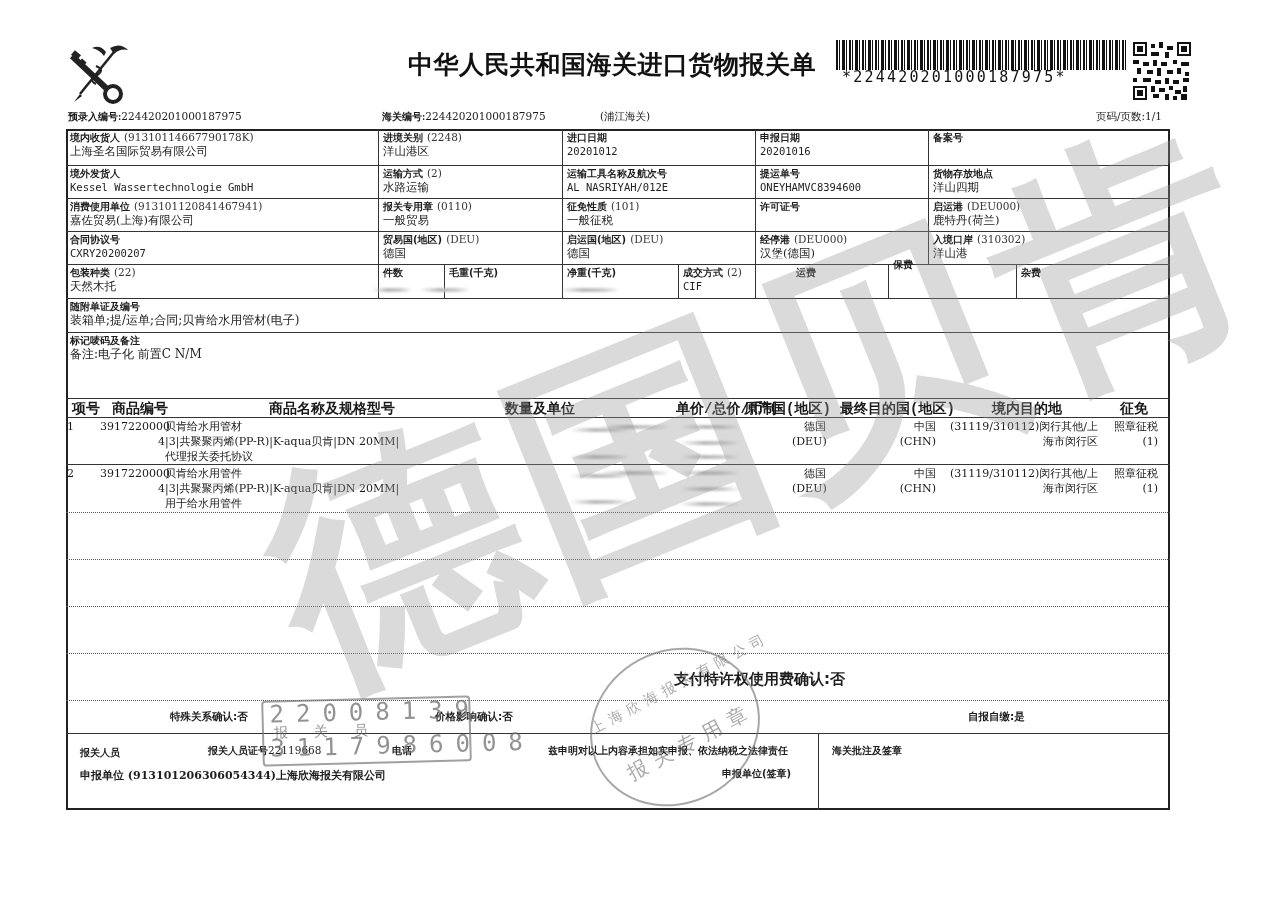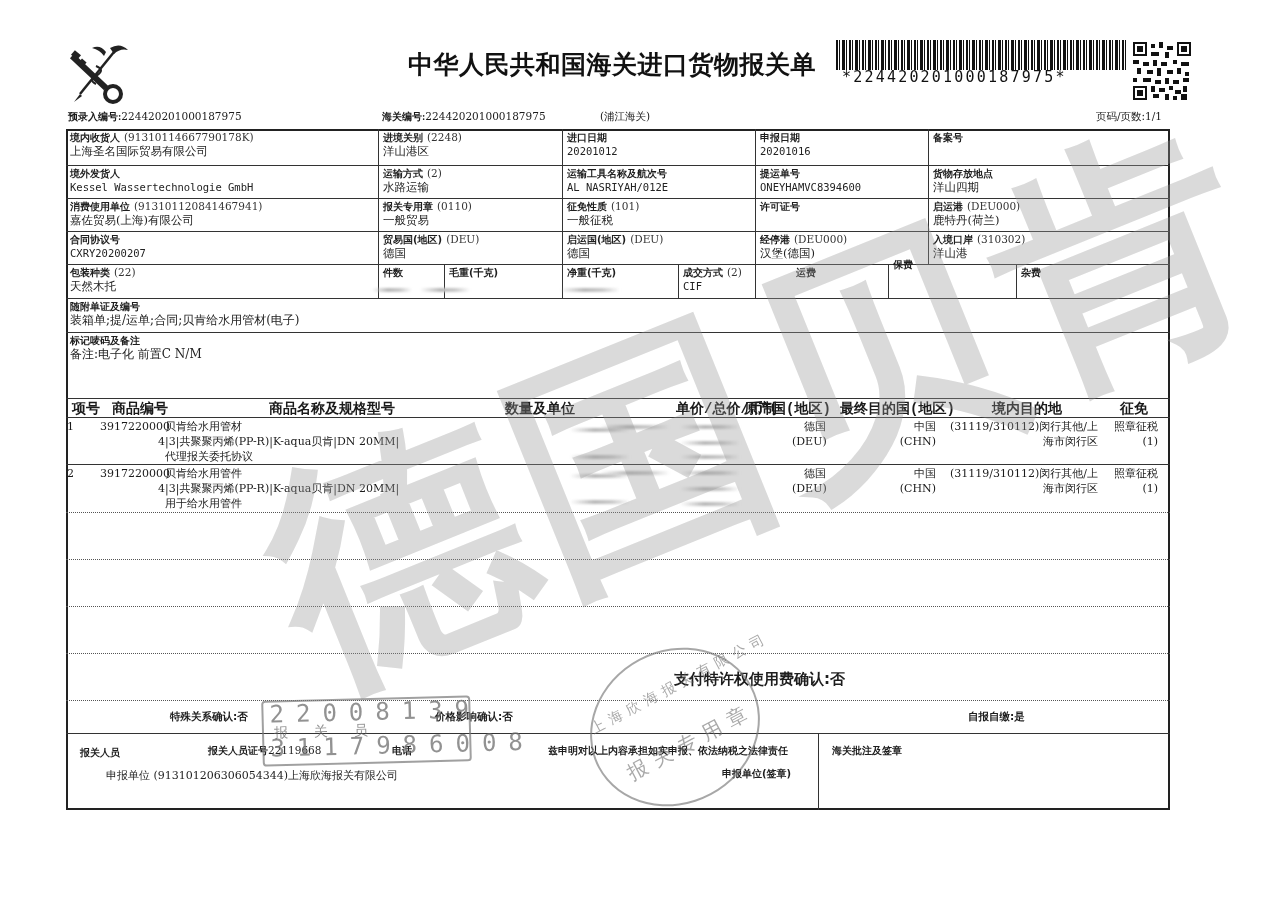--- a/index.html
+++ b/index.html
@@ -323,21 +323,21 @@
 <div class="abs lbl" style="left:170px;top:710px;font-size:10.5px;">特殊关系确认:否</div>
 <div class="abs lbl" style="left:435px;top:710px;font-size:10.5px;">价格影响确认:否</div>
 <div class="abs lbl" style="left:674px;top:670px;font-size:15px;">支付特许权使用费确认:否</div>
 <div class="abs lbl" style="left:968px;top:710px;font-size:10.5px;">自报自缴:是</div>
 
 <div class="abs lbl" style="left:80px;top:746px;">报关人员</div>
 <div class="abs lbl" style="left:208px;top:744px;">
   <span>报关人员证号</span><span class="sub" style="font-family:'DejaVu Serif',serif;font-weight:normal;font-size:10.5px;">22119668</span>
 </div>
 <div class="abs lbl" style="left:392px;top:744px;">电话</div>
-<div class="abs lbl" style="left:80px;top:768px;font-weight:normal;font-family:'DejaVu Serif',serif;font-size:11px;margin-left:26px;">申报单位 (913101206306054344)上海欣海报关有限公司</div>
+<div class="abs lbl" style="left:80px;top:768px;font-weight:bold;font-family:'DejaVu Serif',serif;font-size:11px;">申报单位 (913101206306054344)上海欣海报关有限公司</div>
 <div class="abs lbl" style="left:548px;top:744px;">兹申明对以上内容承担如实申报、依法纳税之法律责任</div>
 <div class="abs lbl" style="left:722px;top:767px;">申报单位(签章)</div>
 <div class="abs lbl" style="left:832px;top:744px;">海关批注及签章</div>
 
 <div class="abs stamp-rect">
   <span class="l1">22008139</span>
   <span class="l2">报关员</span>
   <span class="l3">3117986008</span>
 </div>
 <div class="abs stamp-oval">

